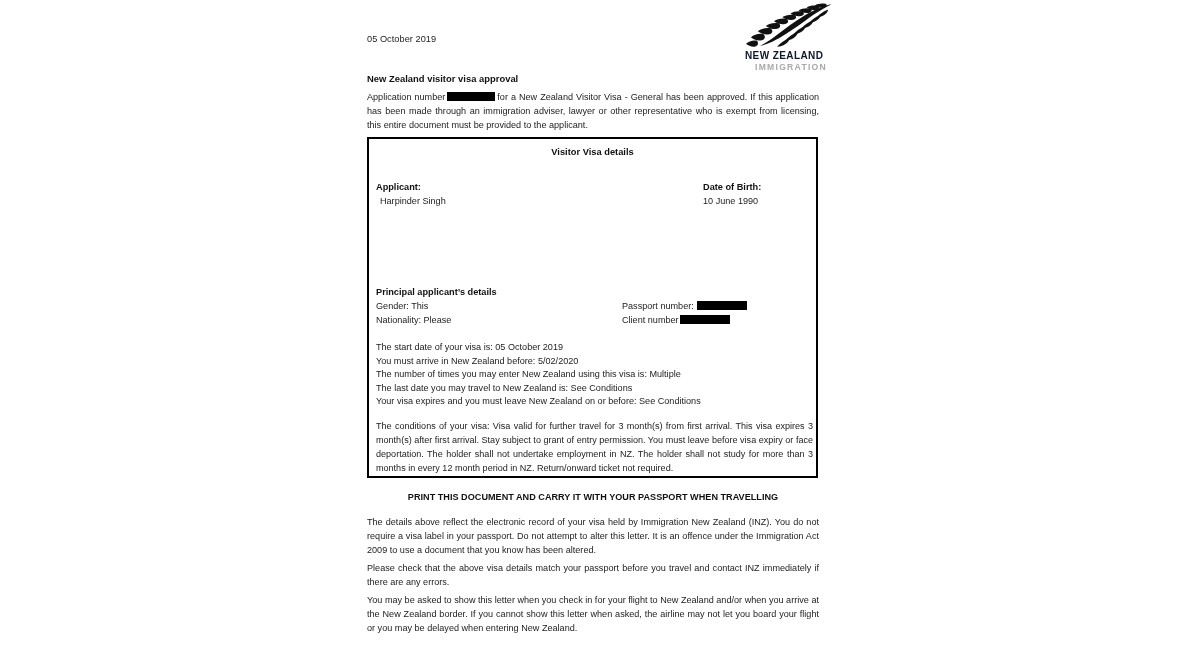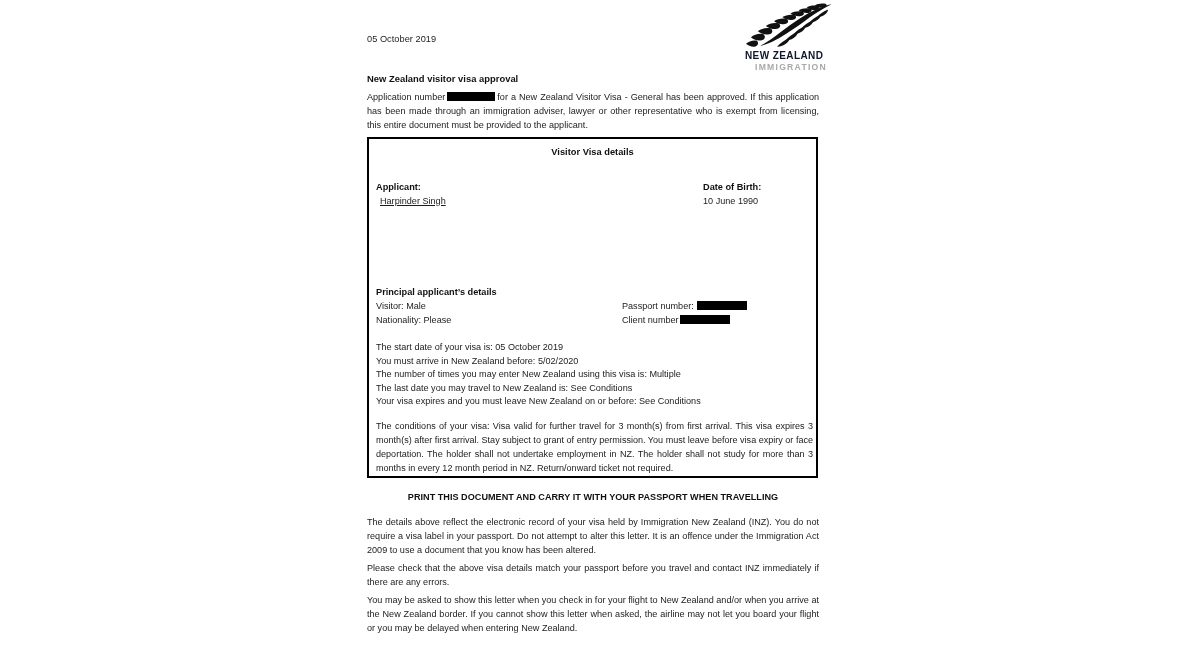--- a/index.html
+++ b/index.html
@@ -126,21 +126,21 @@
     color: #111111;
     line-height: 13.5px;
     display: block;
   }
   .val-plain {
     font-size: 9.1px;
     color: #1c1c1c;
     line-height: 13.5px;
     display: block;
   }
-  .val-indent { padding-left: 4px; text-decoration: underline; }
+  .val-indent { padding-left: 4px; }
 
   .row-principal {
     position: absolute;
     left: 7px;
     top: 146px;
     width: 437px;
   }
   .principal-head {
     font-size: 9.2px;
     font-weight: bold;
@@ -272,21 +272,21 @@
       <div class="col-right">
         <span class="lbl-bold">Date of Birth:</span>
         <span class="val-plain">10 June 1990</span>
       </div>
     </div>
 
     <div class="row-principal">
       <span class="principal-head">Principal applicant’s details</span>
       <div class="principal-grid">
         <div class="pg-left">
-          <span class="pg-line">Visitor: Male</span>
+          <span class="pg-line">Gender: This</span>
           <span class="pg-line">Nationality: Please</span>
         </div>
         <div class="pg-right">
           <span class="pg-line"><span>Passport number:</span><span class="redact passport"></span></span>
           <span class="pg-line"><span>Client number</span><span class="redact client"></span></span>
         </div>
       </div>
     </div>
 
     <div class="visa-dates">

